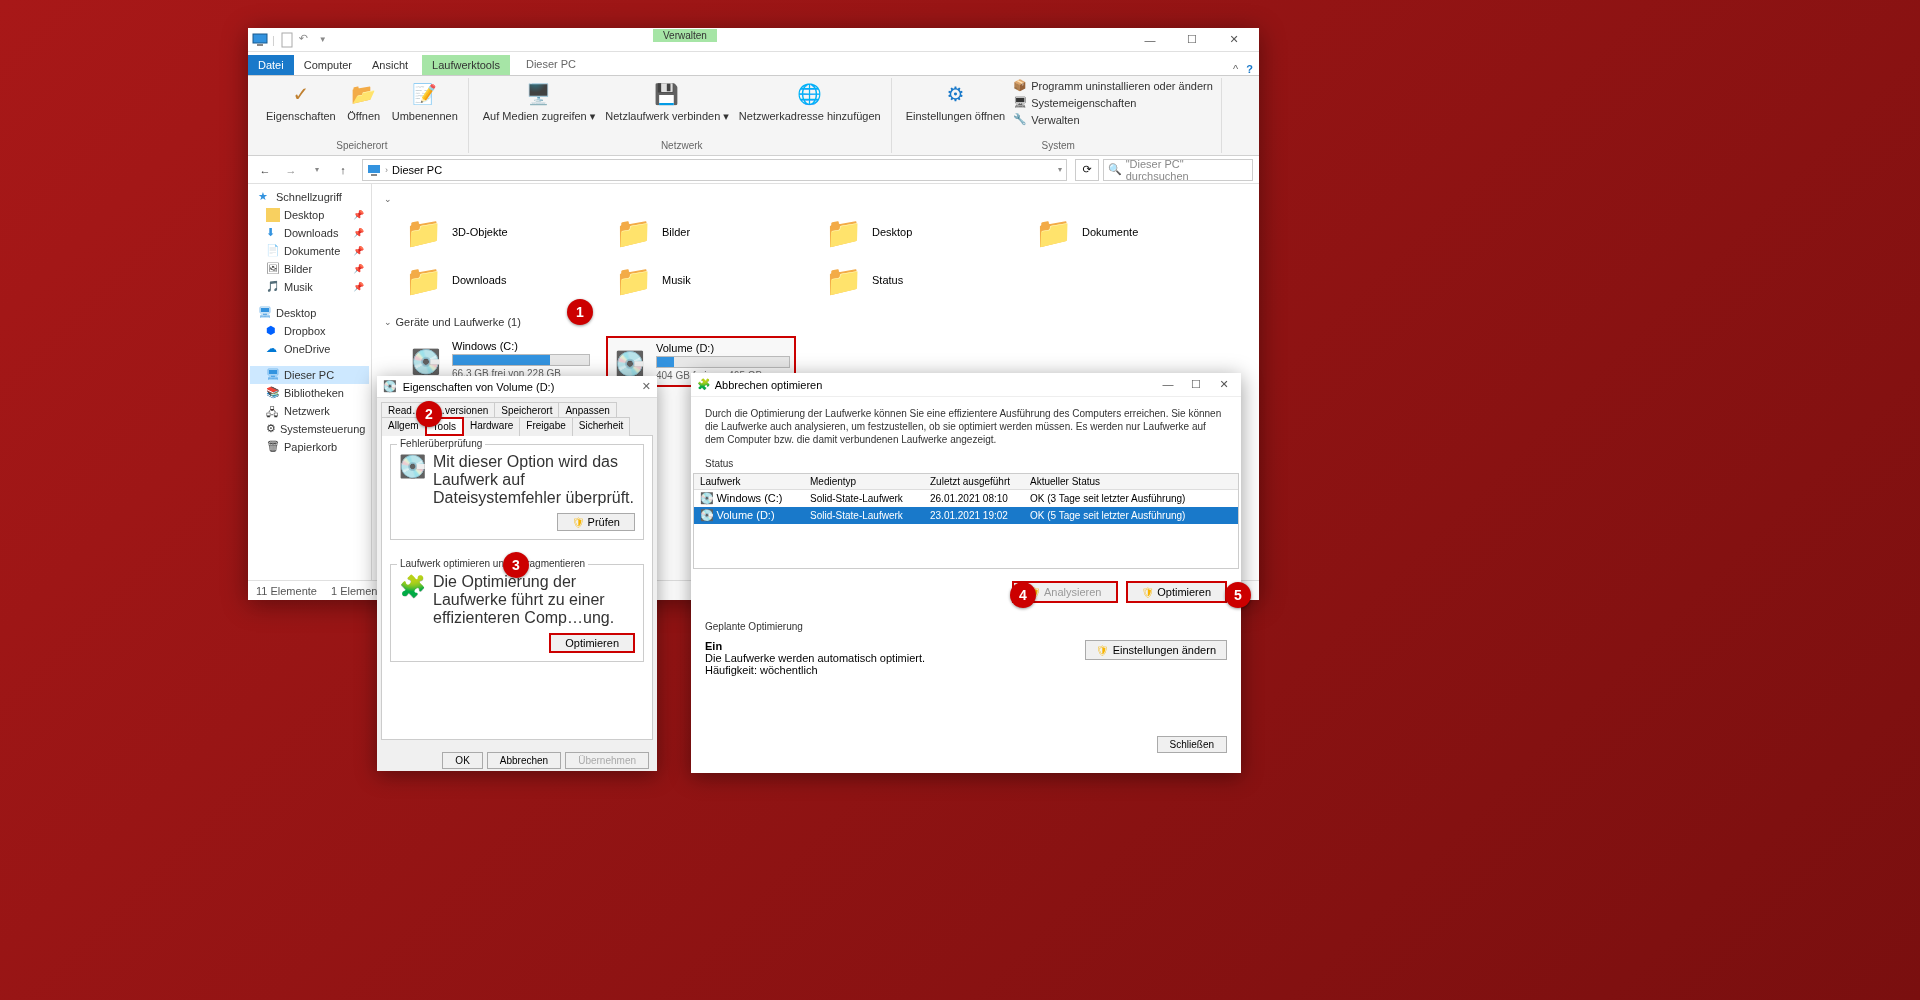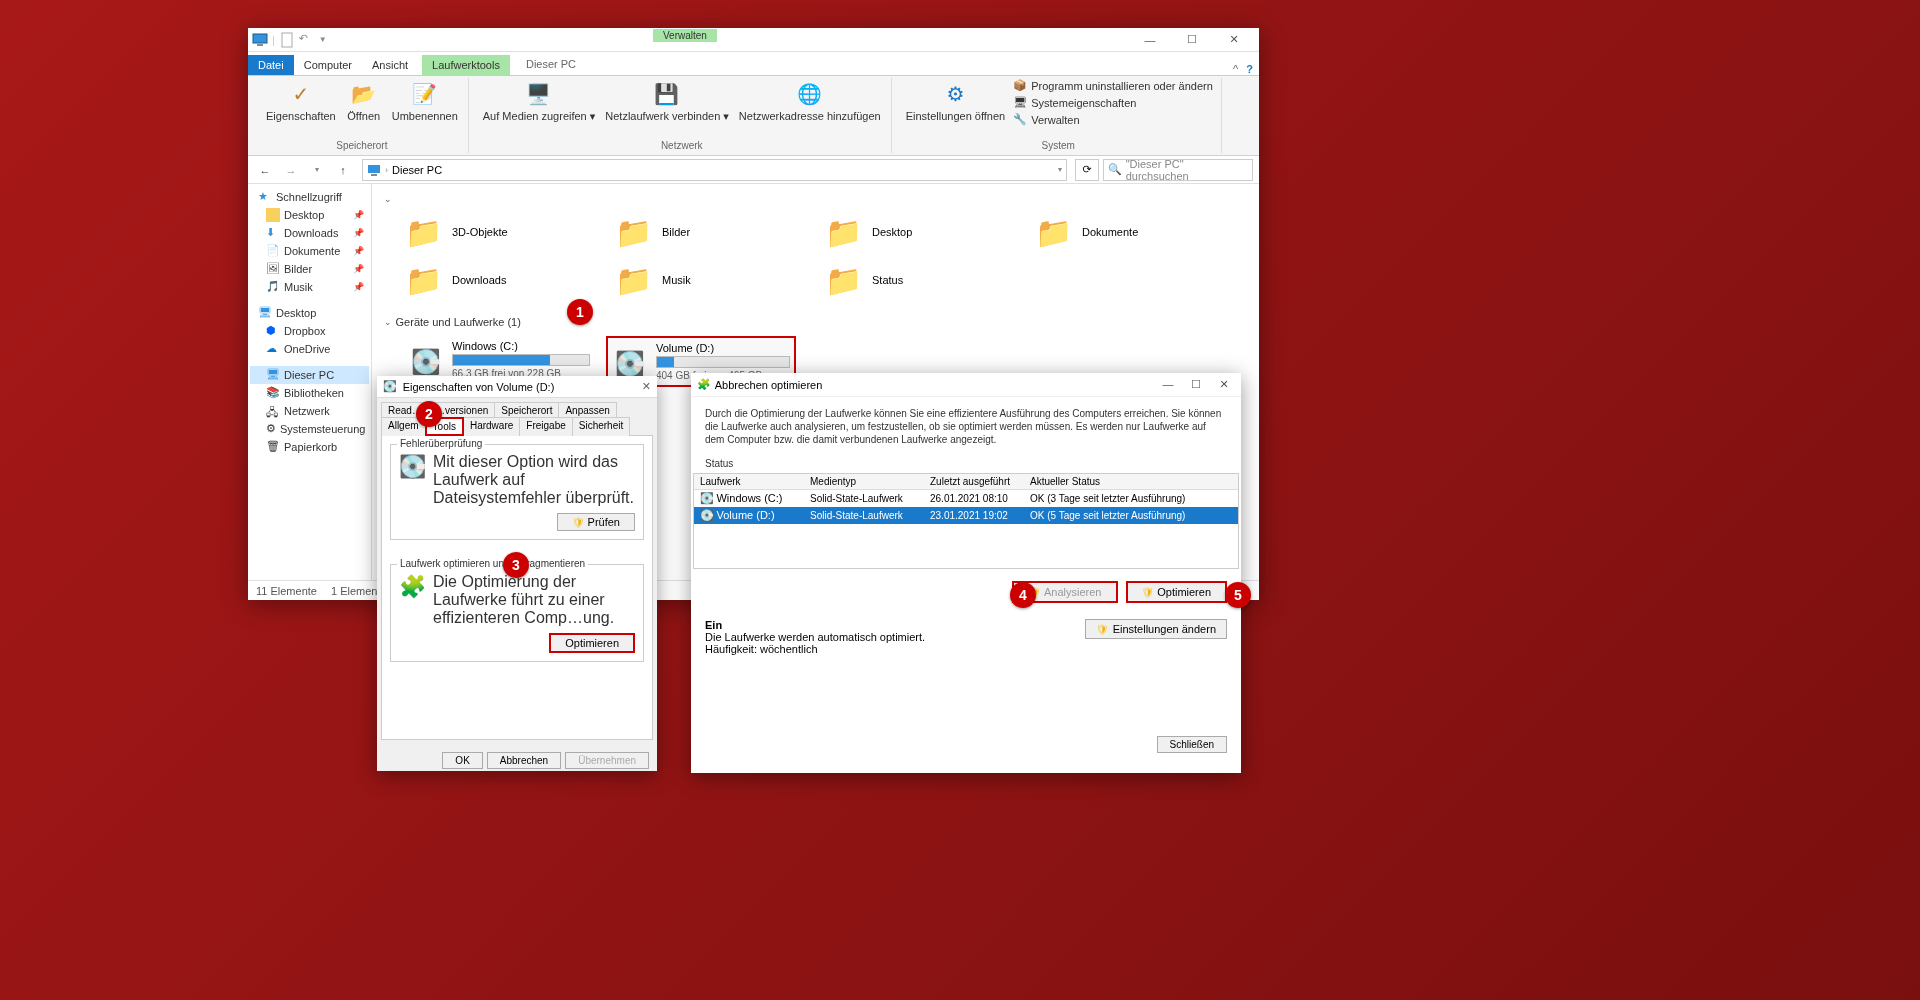--- a/index.html
+++ b/index.html
@@ -467,20 +467,21 @@
   <div class="opt-actions">
     <button class="opt-action-btn disabled highlight">
         <span class="shield">🛡</span>
         <span>Analysieren</span>
       </button>
     <button class="opt-action-btn highlight">
         <span class="shield">🛡</span>
         <span>Optimieren</span>
       </button>
   </div>
+  <div class="opt-section-label">Geplante Optimierung</div>
   <div class="opt-schedule">
     <div class="opt-schedule-info">
       <div class="bold">Ein</div>
       <div>Die Laufwerke werden automatisch optimiert.</div>
       <div>Häufigkeit: wöchentlich</div>
     </div>
     <button class="opt-schedule-btn">
         <span class="shield">🛡</span>
         <span>Einstellungen ändern</span>
       </button>

